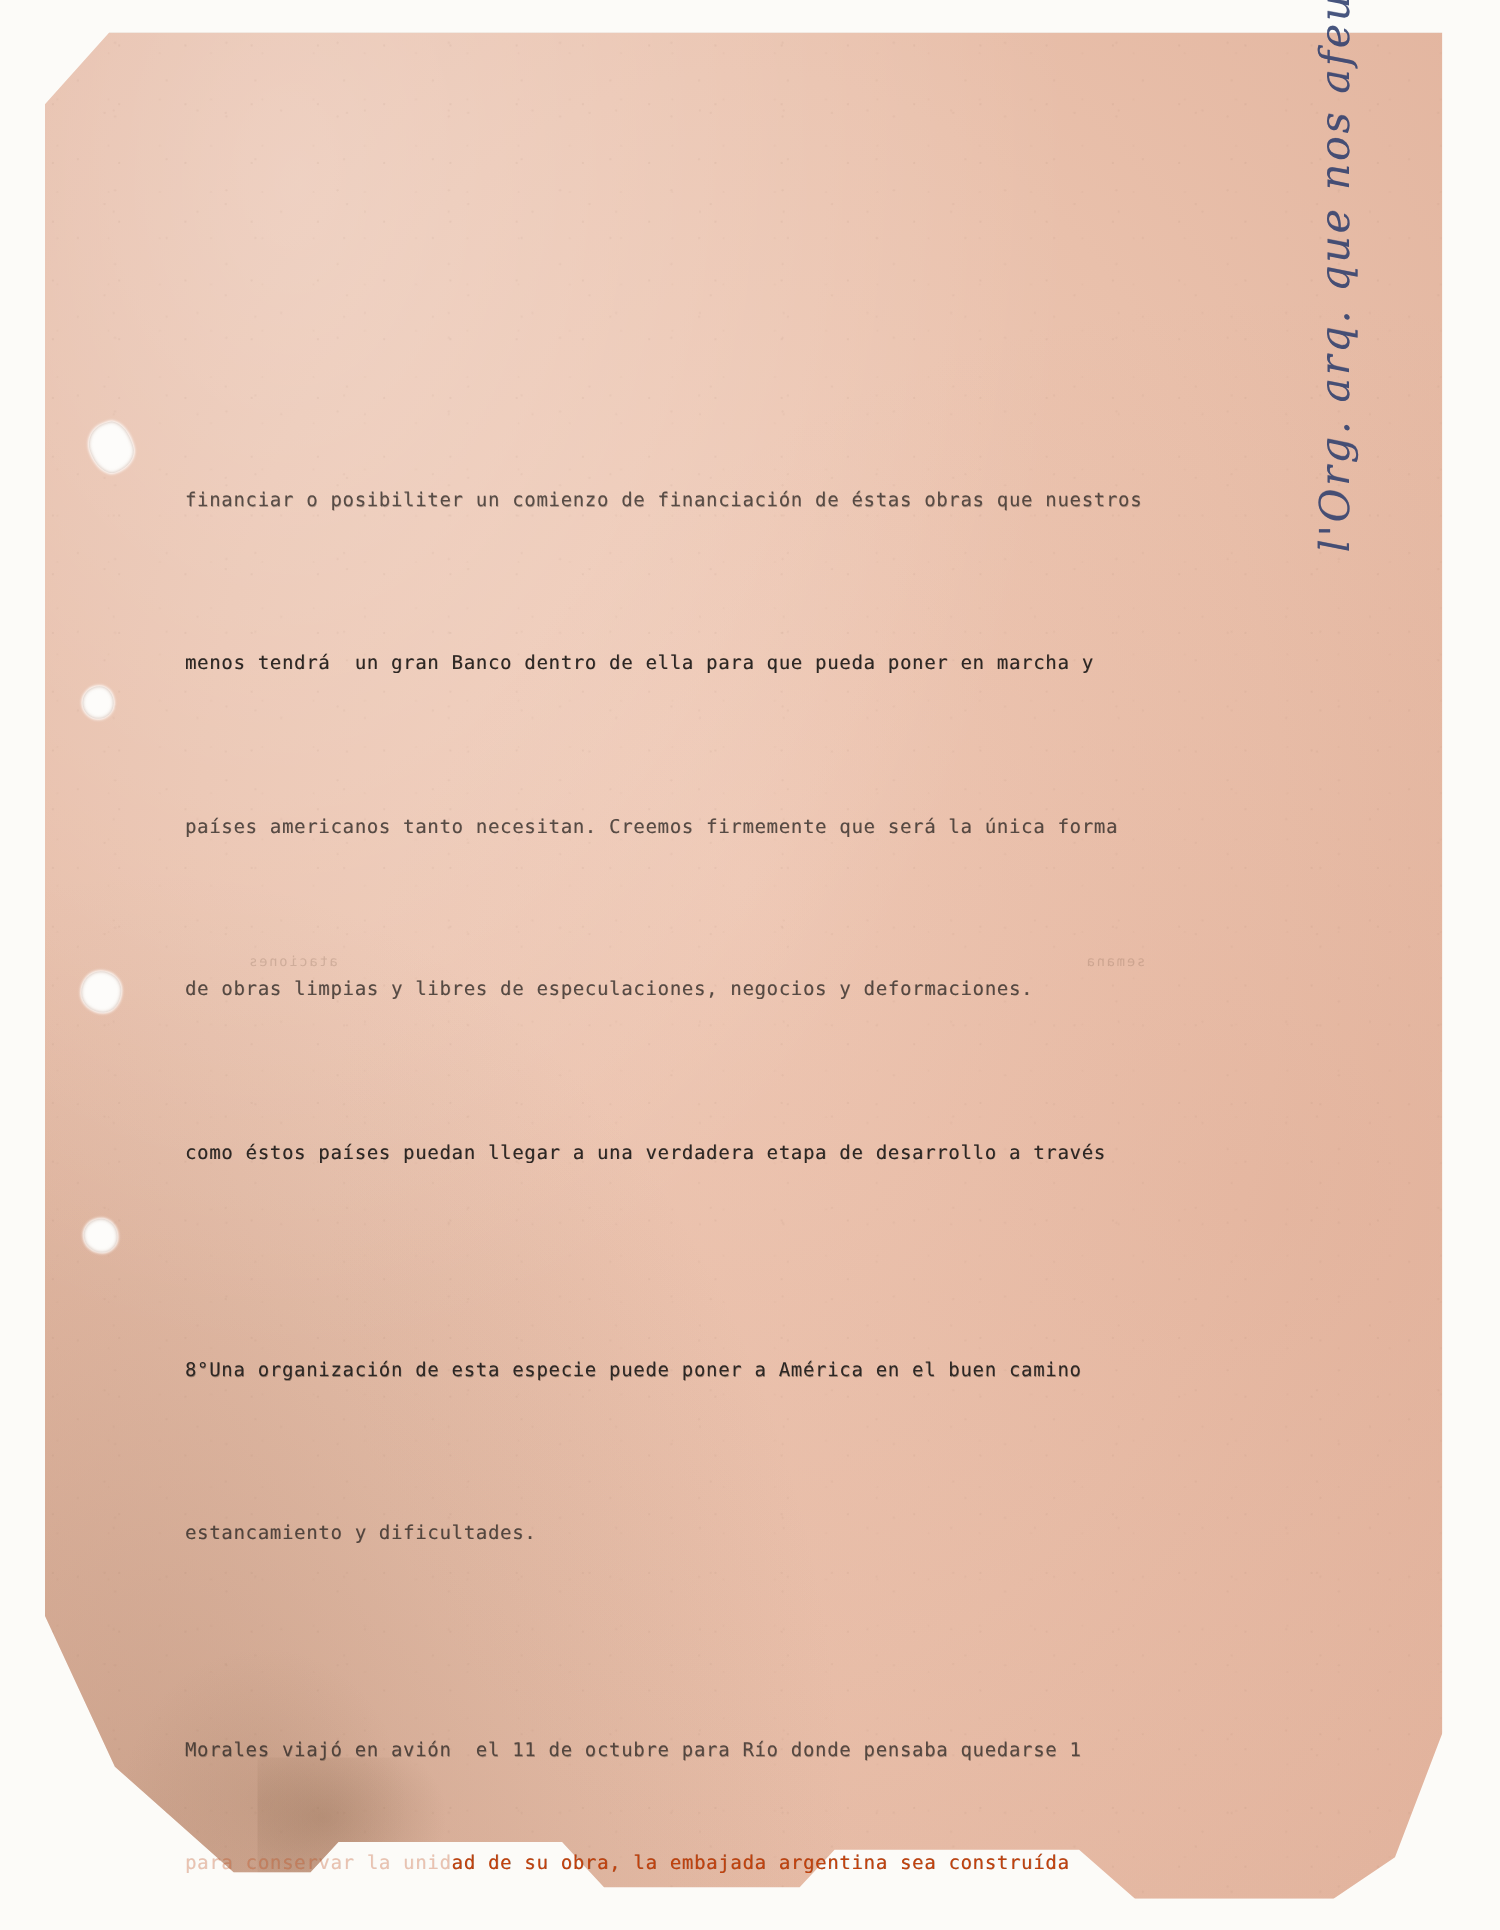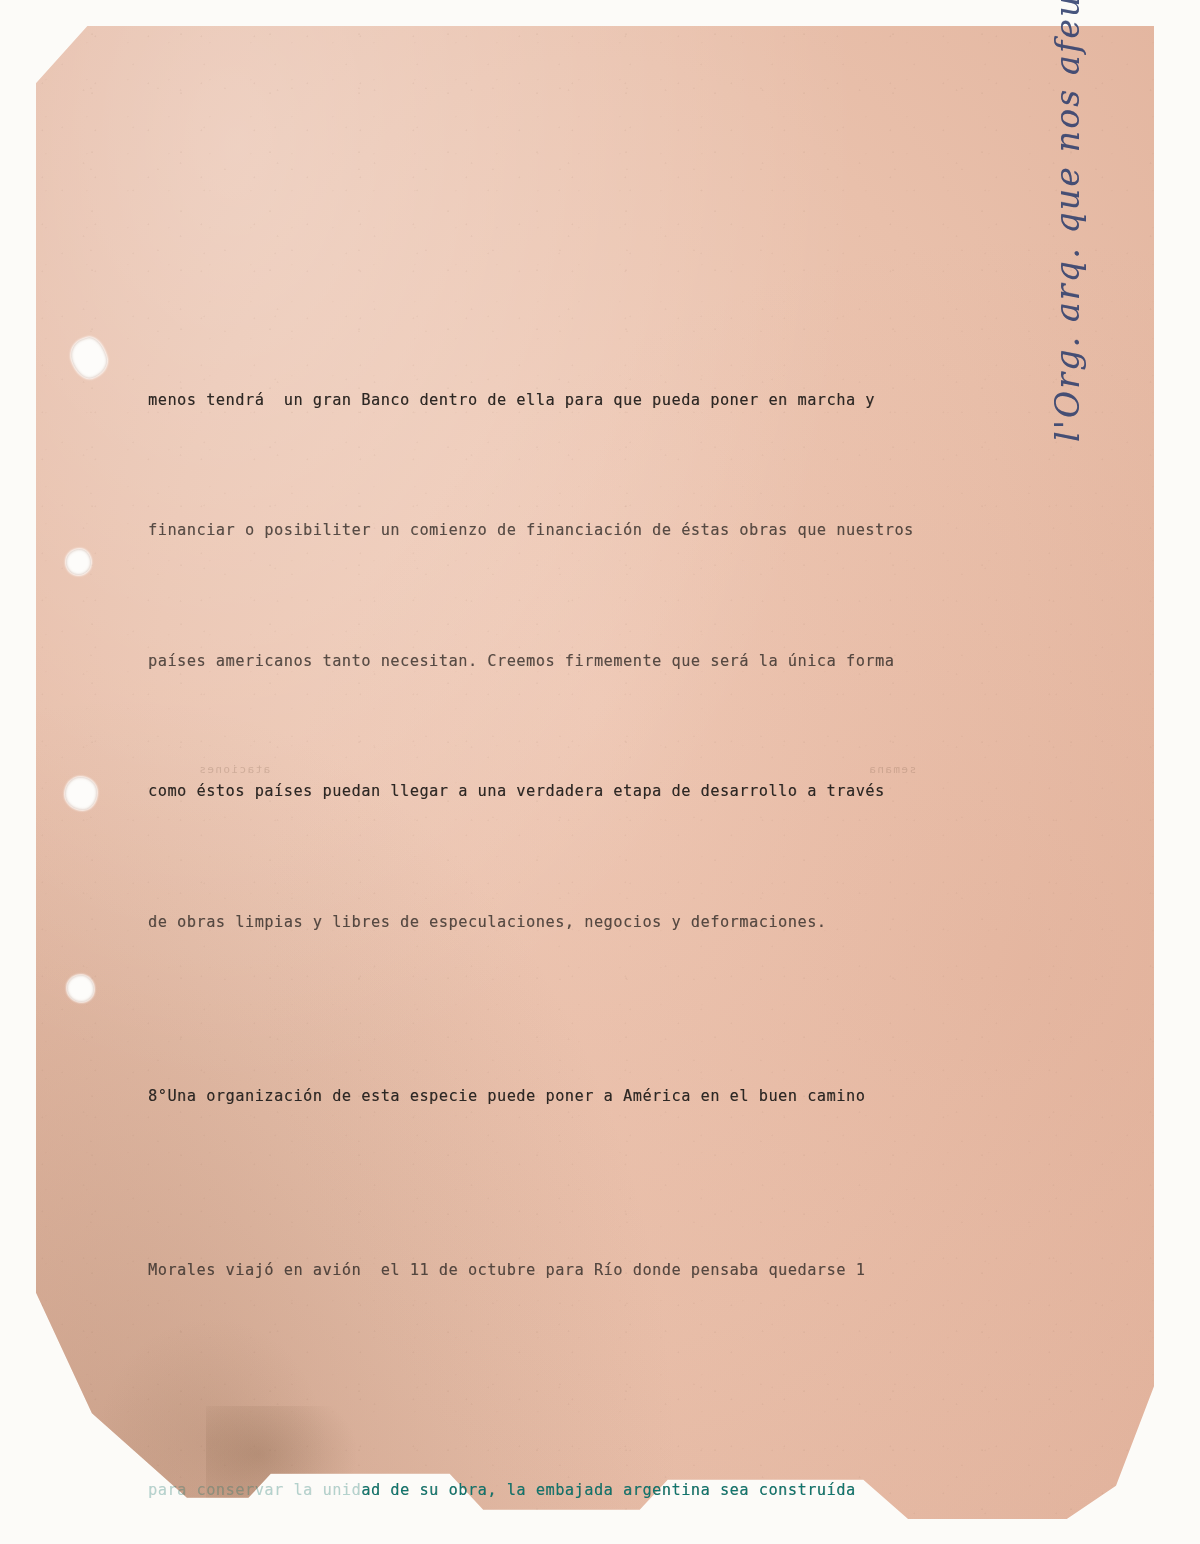--- a/index.html
+++ b/index.html
@@ -137,21 +137,21 @@
 
   
   .lastline {
     position: absolute;
     left: 148px;
     top: 1481px;
     width: 900px;
     font-family: "DejaVu Sans Mono", "Liberation Mono", monospace;
     font-size: 15.2px;
     letter-spacing: 0.55px;
-    color: #0f766e;
+    color: #c2410c;
     white-space: pre;
     text-shadow: 0.4px 0.3px 0.5px rgba(60,48,40,0.45);
   }
   .lastline .fade {
     opacity: 0.30;
   }
 
   
   .bleed {
     position: absolute;
@@ -200,27 +200,28 @@
   <div class="hole h1"></div>
   <div class="hole h2"></div>
   <div class="hole h3"></div>
   <div class="hole h4"></div>
 
   <div class="bleed b1">ataciones</div>
   <div class="bleed b2">semana</div>
 
   <div class="typed">
 
+    <span class="ln ink-mid">financiar o posibiliter un comienzo de financiación de éstas obras que nuestros</span>
     <span class="ln ink-dark">menos tendrá  un gran Banco dentro de ella para que pueda poner en marcha y</span>
-    <span class="ln ink-mid">financiar o posibiliter un comienzo de financiación de éstas obras que nuestros</span>
     <span class="ln ink-mid">países americanos tanto necesitan. Creemos firmemente que será la única forma</span>
+    <span class="ln ink-mid">de obras limpias y libres de especulaciones, negocios y deformaciones.</span>
     <span class="ln ink-dark">como éstos países puedan llegar a una verdadera etapa de desarrollo a través</span>
-    <span class="ln ink-mid">de obras limpias y libres de especulaciones, negocios y deformaciones.</span>
 
     <span class="ln ink-dark">8°Una organización de esta especie puede poner a América en el buen camino</span>
+    <span class="ln ink-mid">estancamiento y dificultades.</span>
 
     <span class="ln ink-mid">Morales viajó en avión  el 11 de octubre para Río donde pensaba quedarse 1</span>
     
     
 
     
 
     
     
     

